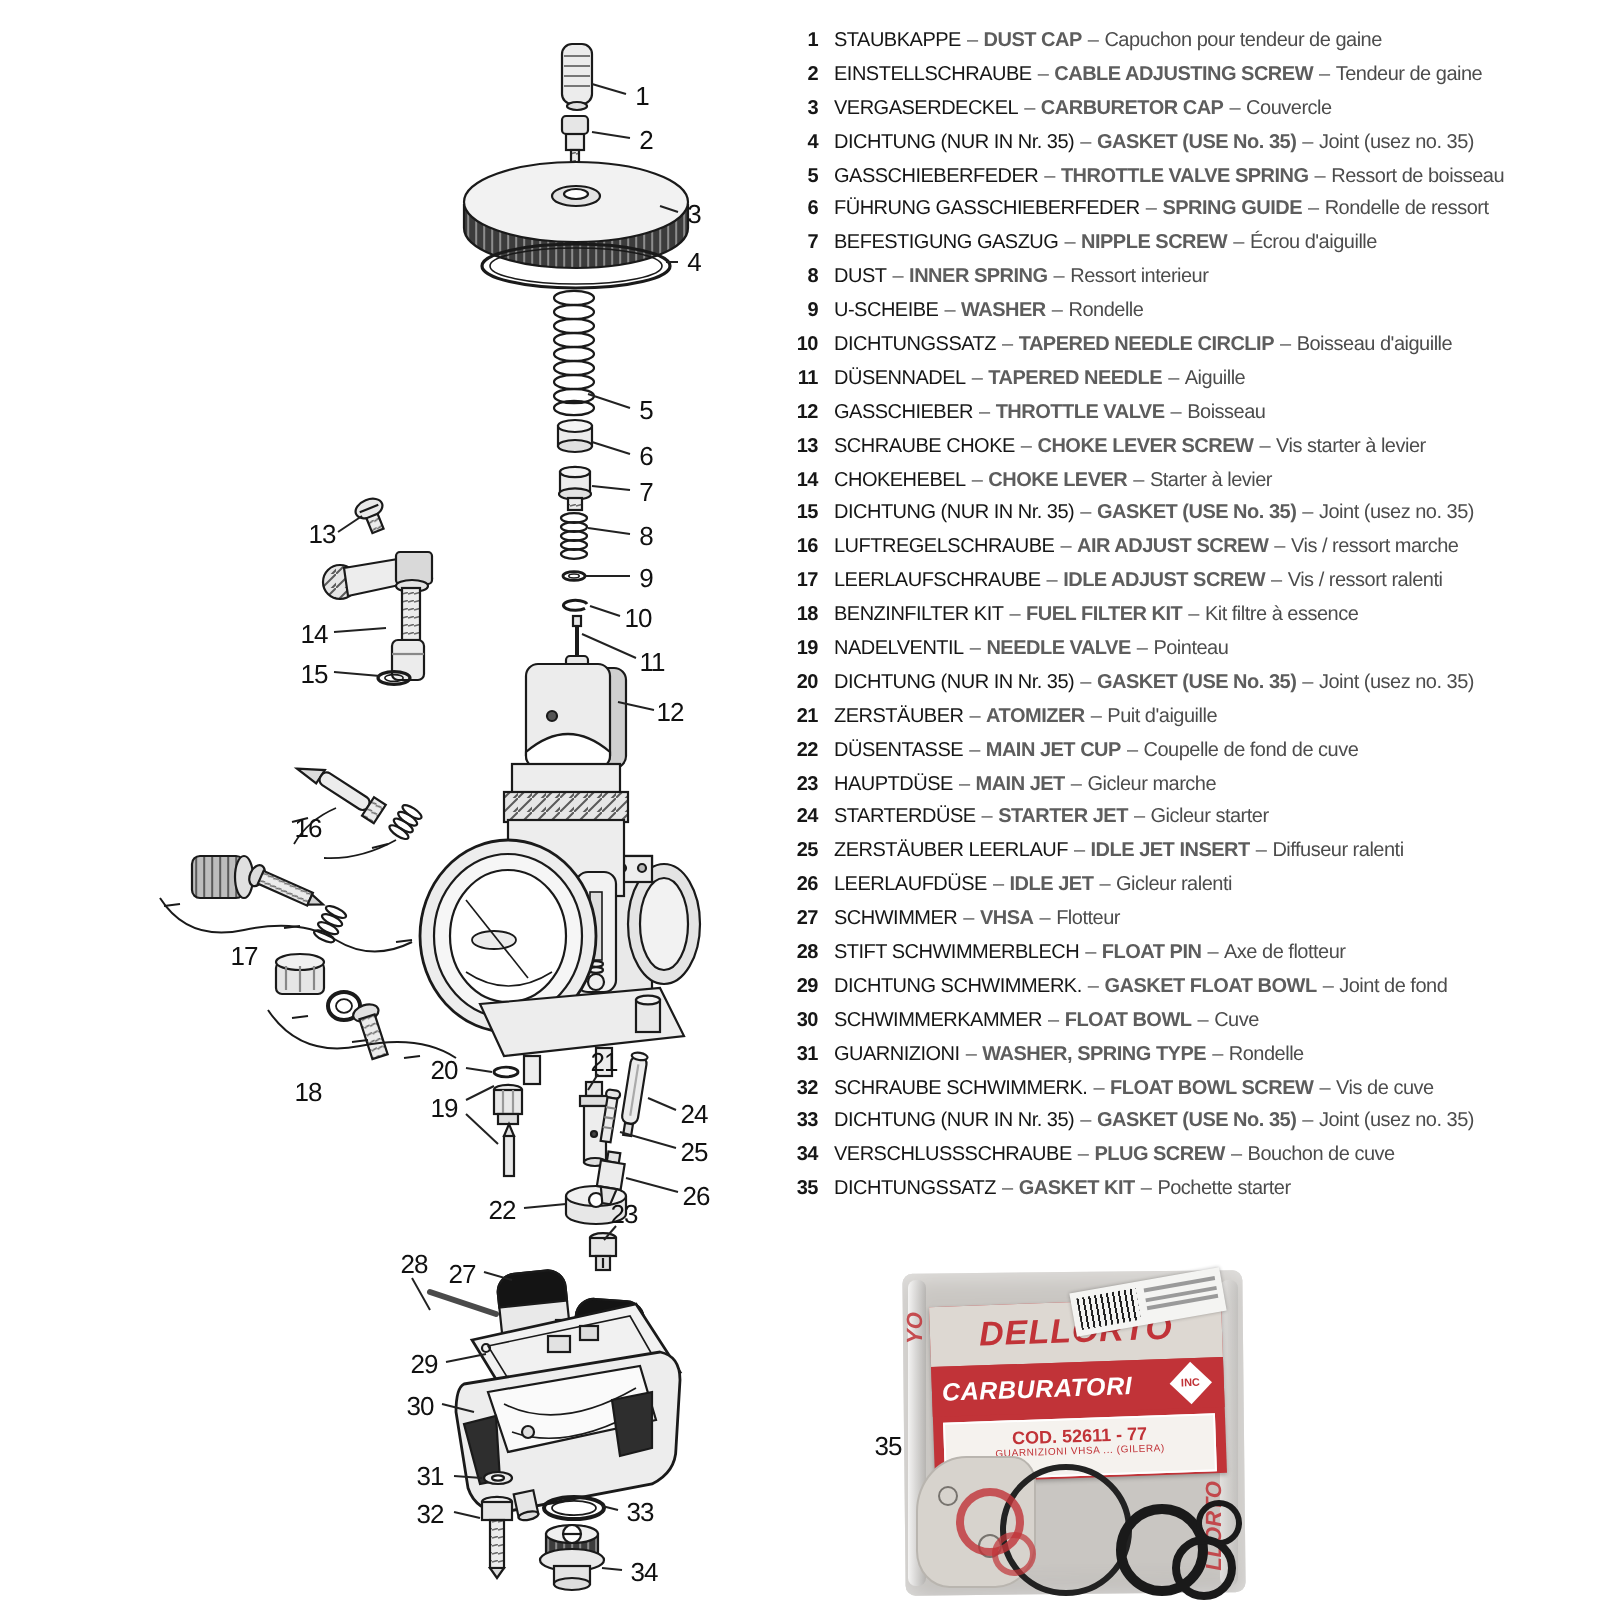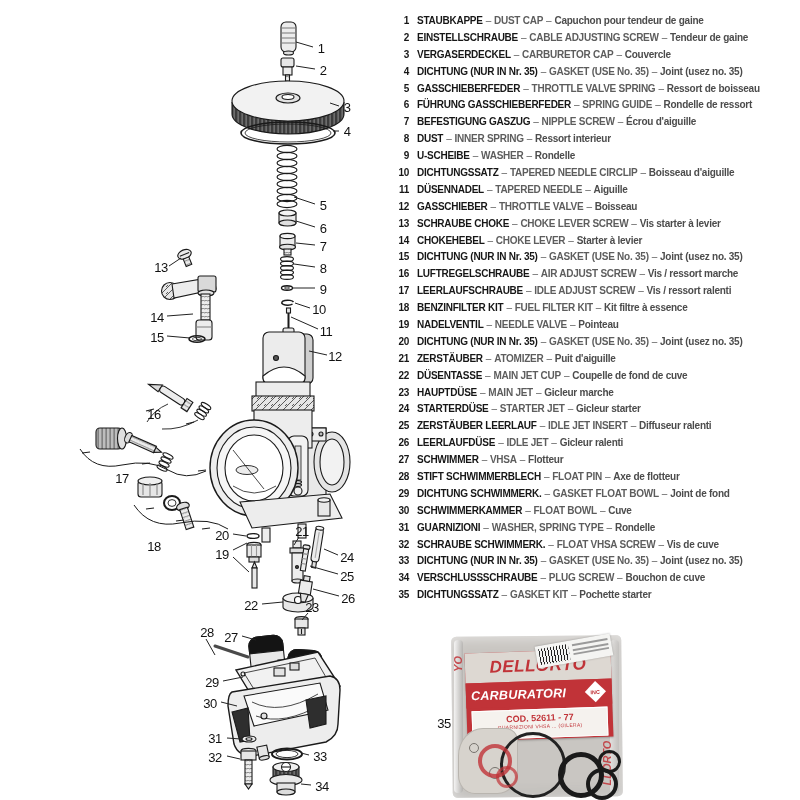--- a/index.html
+++ b/index.html
@@ -5,23 +5,23 @@
   html,body{margin:0;padding:0;}
   body{width:800px;height:800px;position:relative;background:#fff;
        font-family:"Liberation Sans",sans-serif;overflow:hidden;}
   #diagram-svg{position:absolute;left:0;top:0;z-index:1;}
 
   
   .parts-list{position:absolute;left:394px;top:12px;z-index:3;}
   .plrow{display:flex;align-items:center;height:16.9px;white-space:nowrap;
          font-size:10px;letter-spacing:-0.25px;color:#161616;}
   .plrow .num{width:15px;text-align:right;margin-right:8px;font-weight:700;flex:none;}
-  .de{font-weight:700;color:#161616;}
+  .de{font-weight:400;color:#161616;}
   .en{font-weight:700;color:#5d5d5d;}
-  .fr{font-weight:700;color:#4c4c4c;}
+  .fr{font-weight:400;color:#4c4c4c;}
   .sep{font-weight:400;color:#5d5d5d;padding:0 3px;}
 
   
   .callout-layer{position:absolute;inset:0;z-index:4;pointer-events:none;}
   .callout{position:absolute;transform:translate(-50%,-50%);
            font-size:13px;color:#111;letter-spacing:-0.5px;}
 
   
   .package{position:absolute;left:452px;top:636px;width:170px;height:161px;z-index:2;}
   .bag{position:absolute;inset:0;background:#c9c6c2;border-radius:5px;
@@ -707,21 +707,21 @@
       <span class="de">GUARNIZIONI</span>
       <span class="sep">–</span>
       <span class="en">WASHER, SPRING TYPE</span>
       <span class="sep">–</span>
       <span class="fr">Rondelle</span>
     </div>
     <div class="plrow">
       <span class="num">32</span>
       <span class="de">SCHRAUBE SCHWIMMERK.</span>
       <span class="sep">–</span>
-      <span class="en">FLOAT VHSA SCREW</span>
+      <span class="en">FLOAT BOWL SCREW</span>
       <span class="sep">–</span>
       <span class="fr">Vis de cuve</span>
     </div>
     <div class="plrow">
       <span class="num">33</span>
       <span class="de">DICHTUNG (NUR IN Nr. 35)</span>
       <span class="sep">–</span>
       <span class="en">GASKET (USE No. 35)</span>
       <span class="sep">–</span>
       <span class="fr">Joint (usez no. 35)</span>

